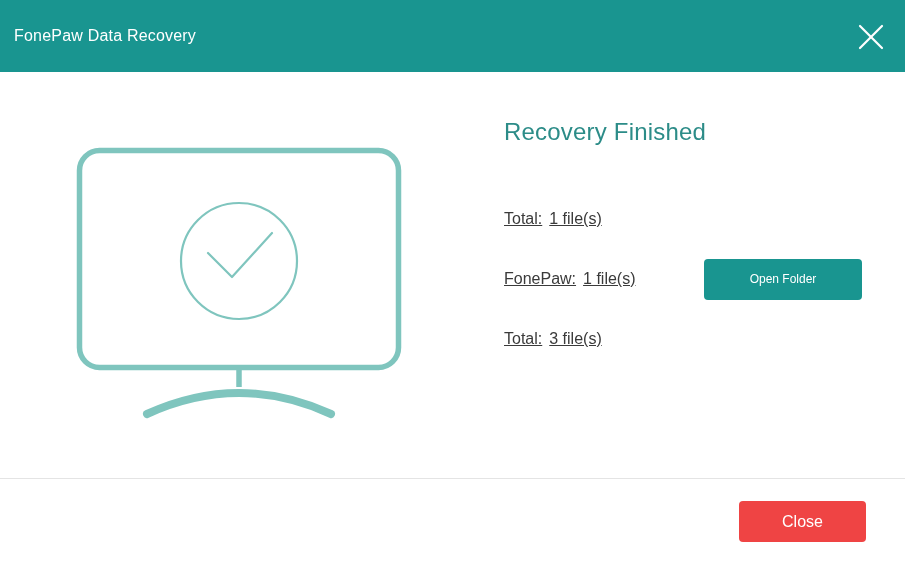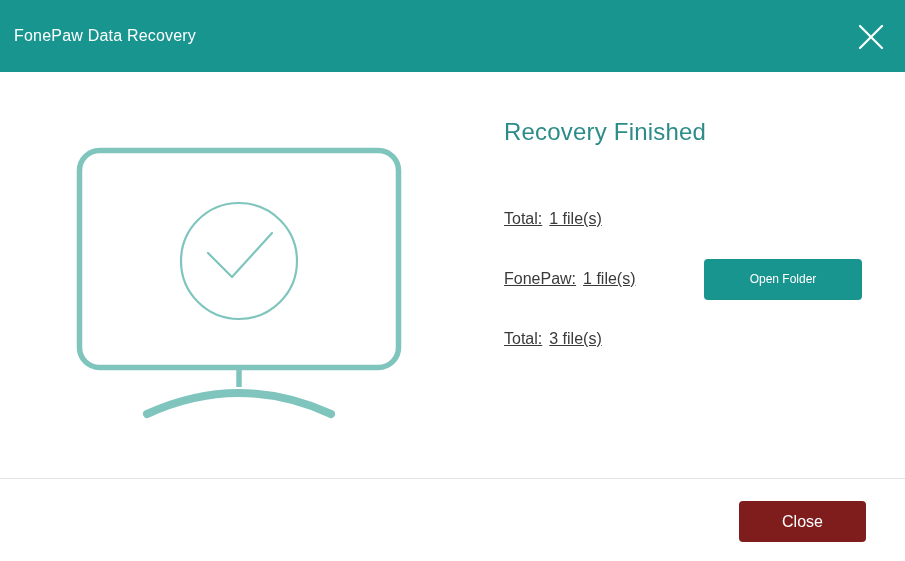--- a/index.html
+++ b/index.html
@@ -135,21 +135,21 @@
     border-top: 1px solid #E4E4E4;
   }
   .close-btn {
     position: absolute;
     left: 739px;
     top: 22px;
     width: 127px;
     height: 41px;
     line-height: 41px;
     text-align: center;
-    background: #7f1d1d;
+    background: #ef4444;
     color: #ffffff;
     font-size: 16px;
     border: none;
     border-radius: 4px;
     cursor: pointer;
     font-family: "Liberation Sans", sans-serif;
     padding: 0;
   }
 </style>
 </head>

